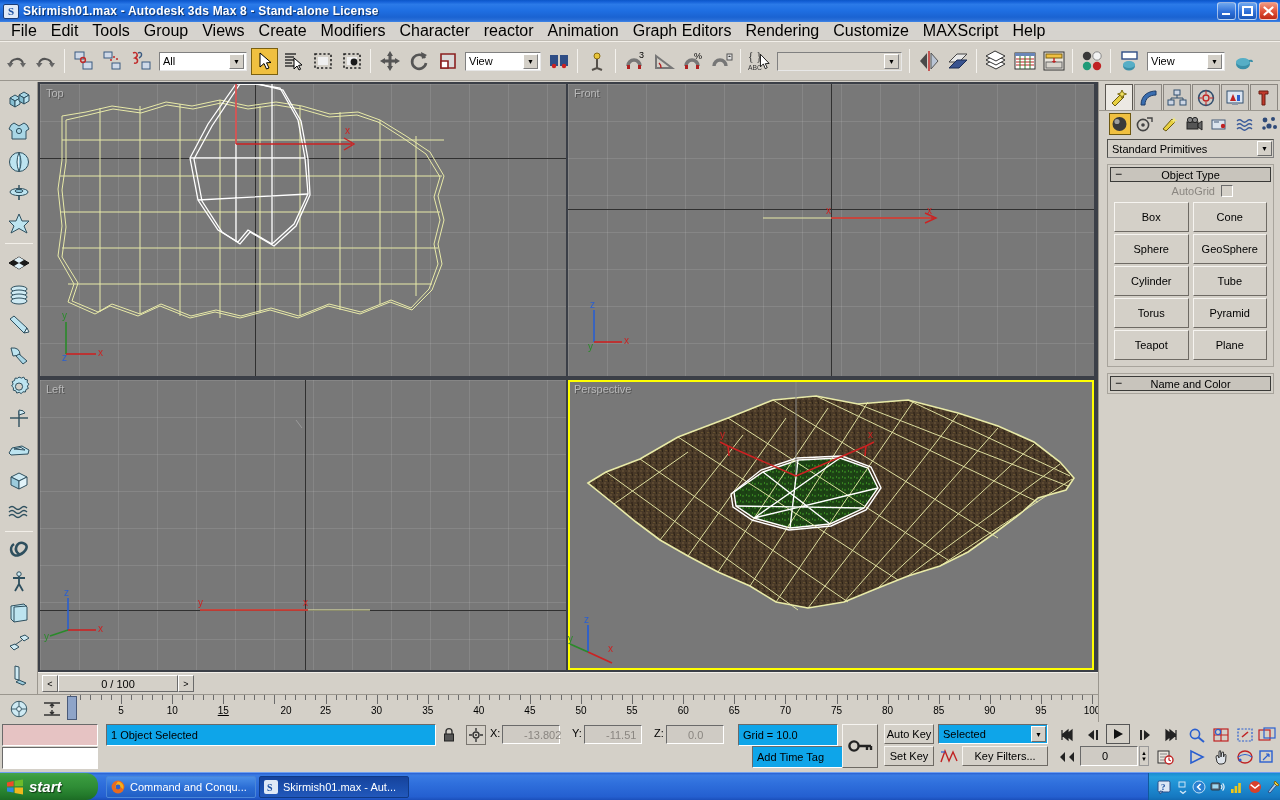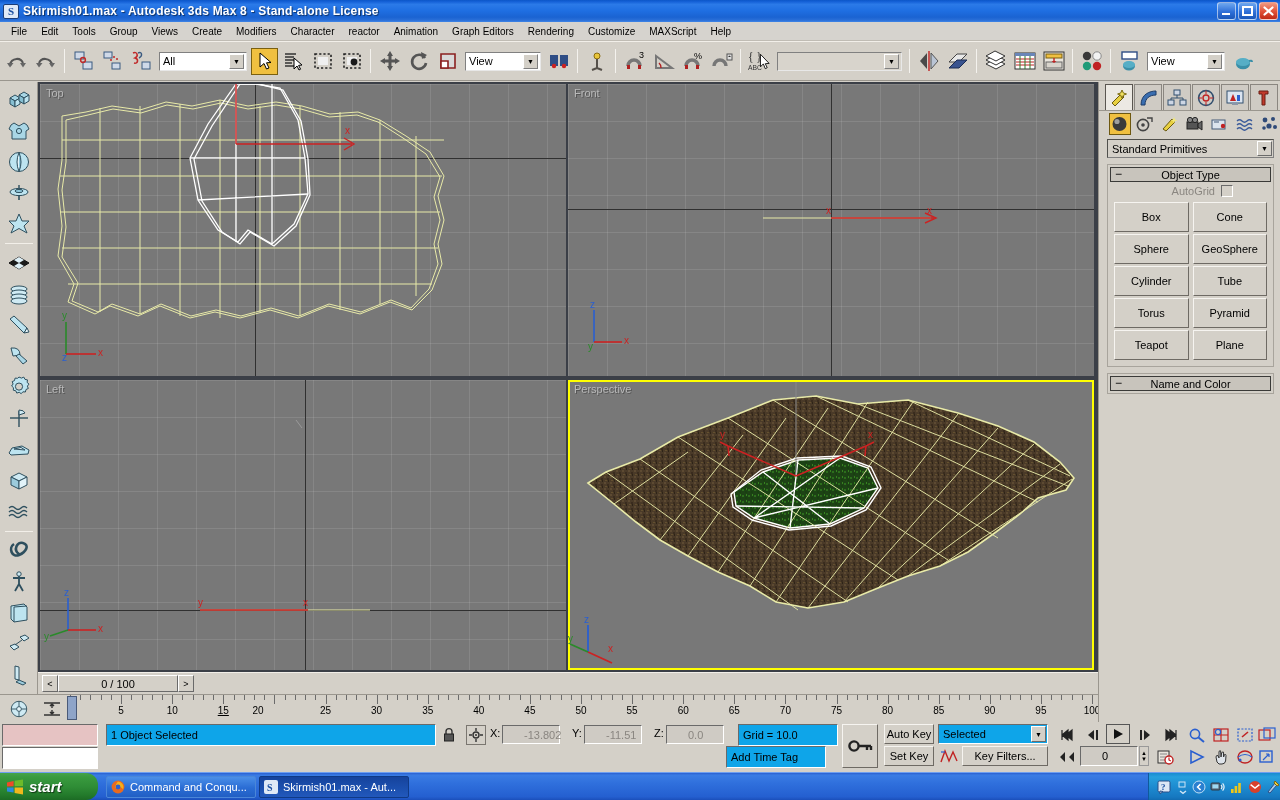--- a/index.html
+++ b/index.html
@@ -37,21 +37,21 @@
     color:#fff; font-size:10px; font-weight:bold; line-height:16px; text-align:center;
   }
   .tb-btn.close { background: linear-gradient(to bottom,#f09a82,#e2543a 50%,#c02a16); }
 
   
   .menubar {
     position:absolute; left:0; top:22px; width:1280px; height:19px;
     background:#d6d3ce; display:flex; align-items:center; padding-left:4px;
     border-bottom:1px solid #c0bcb4;
   }
-  .menubar span { padding:2px 7px; font-size:10px; color:#000;text-align:right; }
+  .menubar span { padding:2px 7px; font-size:16px; color:#000;text-align:right; }
 
   
   .toolbar {
     position:absolute; left:0; top:41px; width:1280px; height:40px;
     background:#d4d0c8;
     border-top:1px solid #f2efe9; border-bottom:1px solid #9a968e;
     display:flex; align-items:center; padding:0 2px;
   }
   .tbtn {
     width:27px; height:27px; margin:0 1px; position:relative;
@@ -921,21 +921,21 @@
           <div class="tick" style="left: 995.34px; height: 5px;"></div>
           <div class="tick" style="left: 1005.56px; height: 5px;"></div>
           <div class="tick" style="left: 1015.78px; height: 5px;"></div>
           <div class="tick" style="left: 1026px; height: 9px;"></div>
         </div>
       <div id="ruler-labels">
           <div class="rlabel" style="left: 4px;">0</div>
           <div class="rlabel" style="left: 55.1px;">5</div>
           <div class="rlabel" style="left: 106.2px;">10</div>
           <div class="rlabel" style="left: 157.3px; text-decoration: underline;">15</div>
-          <div class="rlabel" style="left: 192px;">20</div>
+          <div class="rlabel" style="left: 220px;">20</div>
           <div class="rlabel" style="left: 259.5px;">25</div>
           <div class="rlabel" style="left: 310.6px;">30</div>
           <div class="rlabel" style="left: 361.7px;">35</div>
           <div class="rlabel" style="left: 412.8px;">40</div>
           <div class="rlabel" style="left: 463.9px;">45</div>
           <div class="rlabel" style="left: 515px;">50</div>
           <div class="rlabel" style="left: 566.1px;">55</div>
           <div class="rlabel" style="left: 617.2px;">60</div>
           <div class="rlabel" style="left: 668.3px;">65</div>
           <div class="rlabel" style="left: 719.4px;">70</div>
@@ -1105,21 +1105,21 @@
     </div>
 
     <div style="position:absolute; left:490px; top:5px; font-size:11px;">X:</div>
     <div class="coordfield" style="position:absolute; left:502px; top:3px; width:58px;">-13.802</div>
     <div style="position:absolute; left:572px; top:5px; font-size:11px;">Y:</div>
     <div class="coordfield" style="position:absolute; left:584px; top:3px; width:58px;">-11.51</div>
     <div style="position:absolute; left:654px; top:5px; font-size:11px;">Z:</div>
     <div class="coordfield" style="position:absolute; left:666px; top:3px; width:58px;">0.0</div>
 
     <div class="sbox" style="position:absolute; left:738px; top:2px; width:100px; height:22px;">Grid = 10.0</div>
-    <div class="sbox" style="position:absolute; left:726px; top:24px; width:100px; height:22px;">Add Time Tag</div>
+    <div class="sbox" style="position:absolute; left:752px; top:24px; width:100px; height:22px;">Add Time Tag</div>
 
     <div style="position:absolute; left:842px; top:2px; width:36px; height:44px; background:#d4d0c8; border:1px solid #f6f4f0; border-right-color:#6e6a64; border-bottom-color:#6e6a64; display:flex; align-items:center; justify-content:center;">
       <svg width="26" height="18" viewBox="0 0 26 18">
           <circle cx="7" cy="9" r="4.6" fill="none" stroke="#222" stroke-width="2.4"></circle>
           <path d="M11 9 L24 9 M20 9 L20 13 M24 9 L24 13" stroke="#222" stroke-width="2.4" fill="none"></path>
         </svg>
     </div>
 
     <div class="kbtn" style="position:absolute; left:884px; top:2px; width:50px; height:20px;">Auto Key</div>
     <div class="kbtn" style="position:absolute; left:884px; top:24px; width:50px; height:20px;">Set Key</div>

